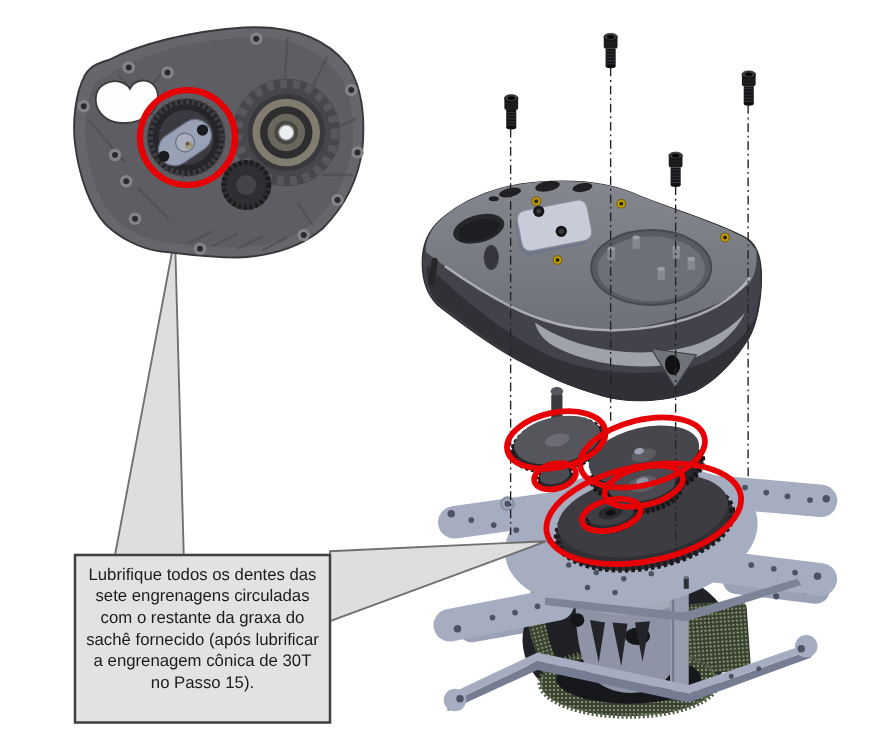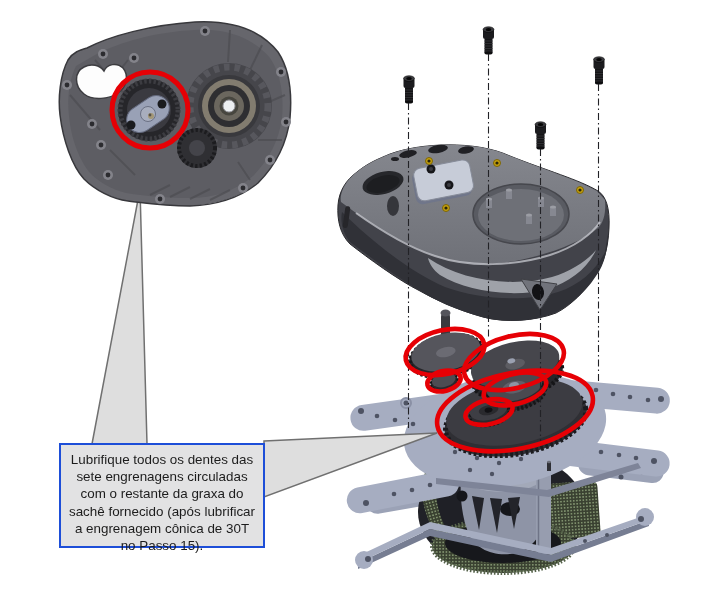--- a/index.html
+++ b/index.html
@@ -1,21 +1,21 @@
 <!DOCTYPE html>
 <html><head>
 <meta charset="utf-8">
 <style>
   html,body{margin:0;padding:0;background:#ffffff;}
   .stage{position:relative;width:705px;height:596px;background:#ffffff;overflow:hidden;
          font-family:"Liberation Sans", sans-serif;}
   .stage svg{position:absolute;left:0;top:0;}
   .callout-box{
-    position:absolute;left:59px;top:443px;width:206px;height:105px;
-    box-sizing:border-box;border:2px solid #1d4ed8;background:#e2e2e3;
+    position:absolute;left:59px;top:443px;width:206px;height:136px;
+    box-sizing:border-box;border:2px solid #404040;background:#e2e2e3;
     padding:6px 5px 4px 5px;text-align:center;
     font-size:13.4px;line-height:17.2px;color:#1c1c1c;
   }
 </style>
 </head>
 <body>
 
 <div class="stage">
 <svg width="705" height="596" viewBox="0 0 705 596">
   <defs>

